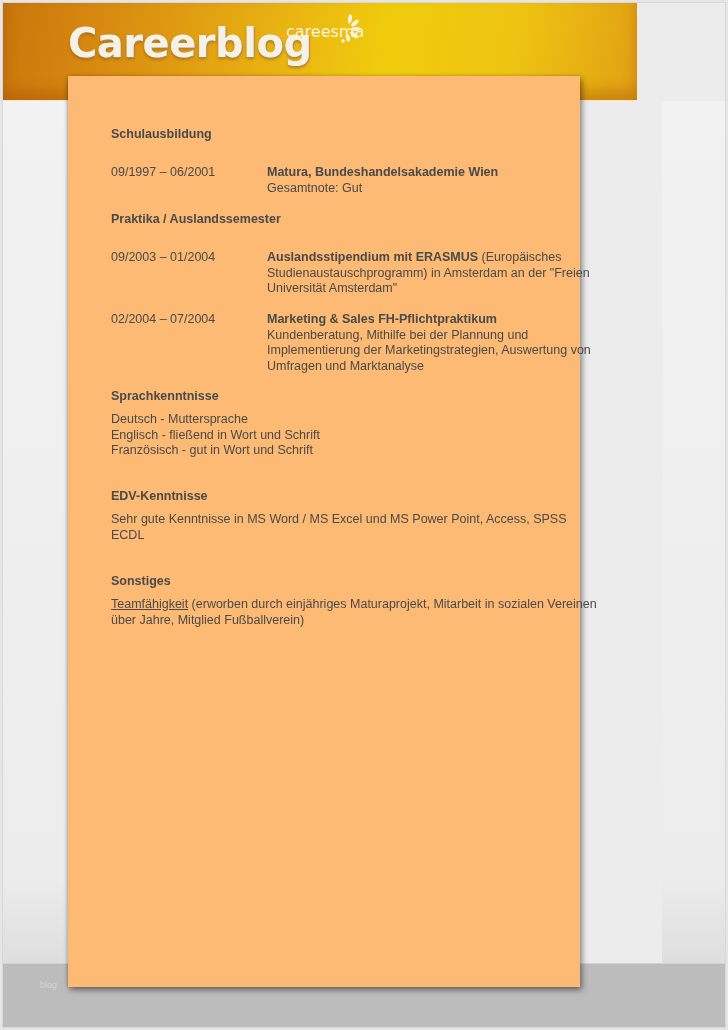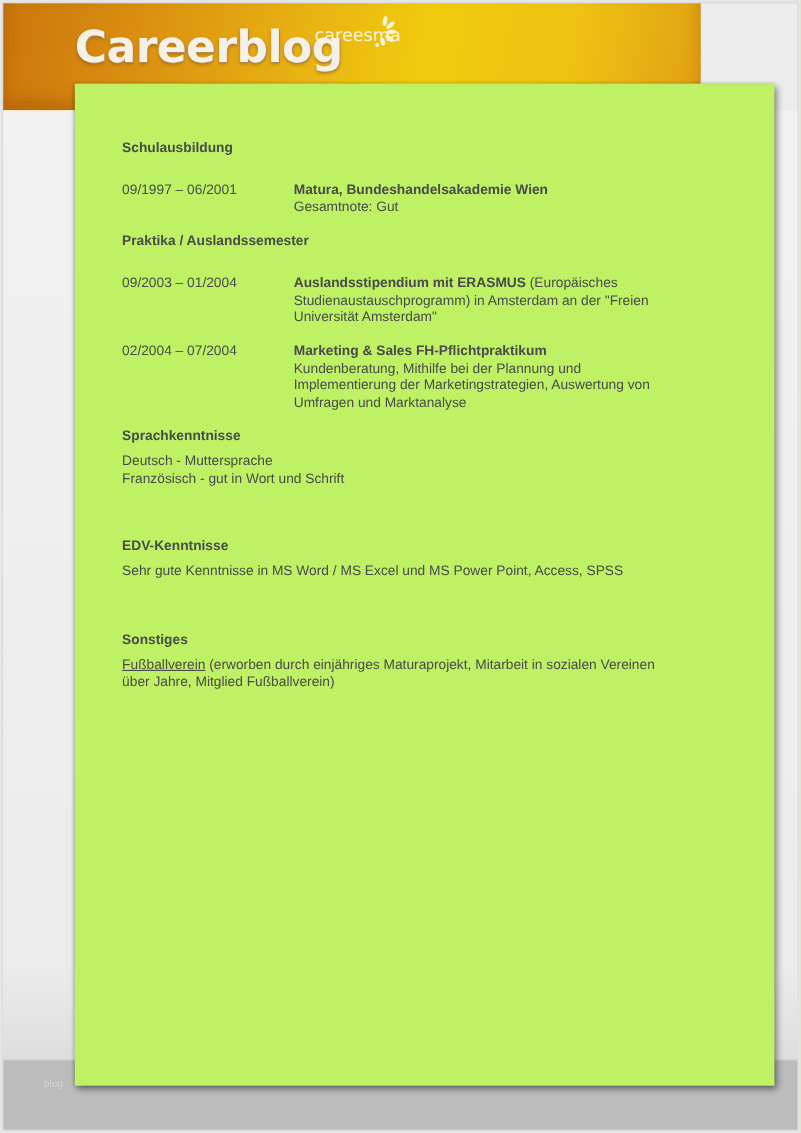--- a/index.html
+++ b/index.html
@@ -47,22 +47,22 @@
     .footer-band {
       position: absolute; left: 3px; top: 963px; width: 722px; height: 63px;
       background: #bcbcbc;
       border-top: 1px solid #d4d4d4;
     }
     .footer-mark {
       position: absolute; left: 40px; top: 980px;
       font-size: 9px; color: #d6d6d6;
     }
     .paper {
-      position: absolute; left: 68px; top: 76px; width: 636px; height: 911px;
-      background: #bef264;
+      position: absolute; left: 68px; top: 76px; width: 512px; height: 911px;
+      background: #fdba74;
       box-shadow: 2px 3px 6px rgba(0,0,0,0.45), -1px 0 3px rgba(0,0,0,0.2);
     }
     .paper-inner {
       position: absolute; left: 43px; top: 0; width: 520px;
       color: #4a4a4a; font-size: 12.5px; line-height: 15.5px;
     }
     .section-title {
       position: absolute; font-weight: bold; color: #4a4a4a; font-size: 12.5px;
     }
     .row { position: absolute; left: 0; width: 520px; }
@@ -118,27 +118,29 @@
       <div class="date">02/2004 – 07/2004</div>
       <div class="desc">
         <b>Marketing &amp; Sales FH-Pflichtpraktikum</b><br>
         <span>Kundenberatung, Mithilfe bei der Plannung und Implementierung der Marketingstrategien, Auswertung von Umfragen und Marktanalyse</span>
       </div>
     </div>
 
     <div class="section-title" style="top:313px;">Sprachkenntnisse</div>
     <div class="plain" style="top:336px;">
       <div>Deutsch - Muttersprache</div>
+      <div>Englisch - fließend in Wort und Schrift</div>
       <div>Französisch - gut in Wort und Schrift</div>
     </div>
 
     <div class="section-title" style="top:413px;">EDV-Kenntnisse</div>
     <div class="plain" style="top:436px;">
       <div>Sehr gute Kenntnisse in MS Word / MS Excel und MS Power Point, Access, SPSS</div>
+      <div>ECDL</div>
     </div>
 
     <div class="section-title" style="top:498px;">Sonstiges</div>
     <div class="plain" style="top:521px; width:500px;">
-      <div><span class="ul">Fußballverein</span><span> (erworben durch einjähriges Maturaprojekt, Mitarbeit in sozialen Vereinen über Jahre, Mitglied Fußballverein)</span></div>
+      <div><span class="ul">Teamfähigkeit</span><span> (erworben durch einjähriges Maturaprojekt, Mitarbeit in sozialen Vereinen über Jahre, Mitglied Fußballverein)</span></div>
     </div>
 
   </div>
 </div>
 
 </body></html>

